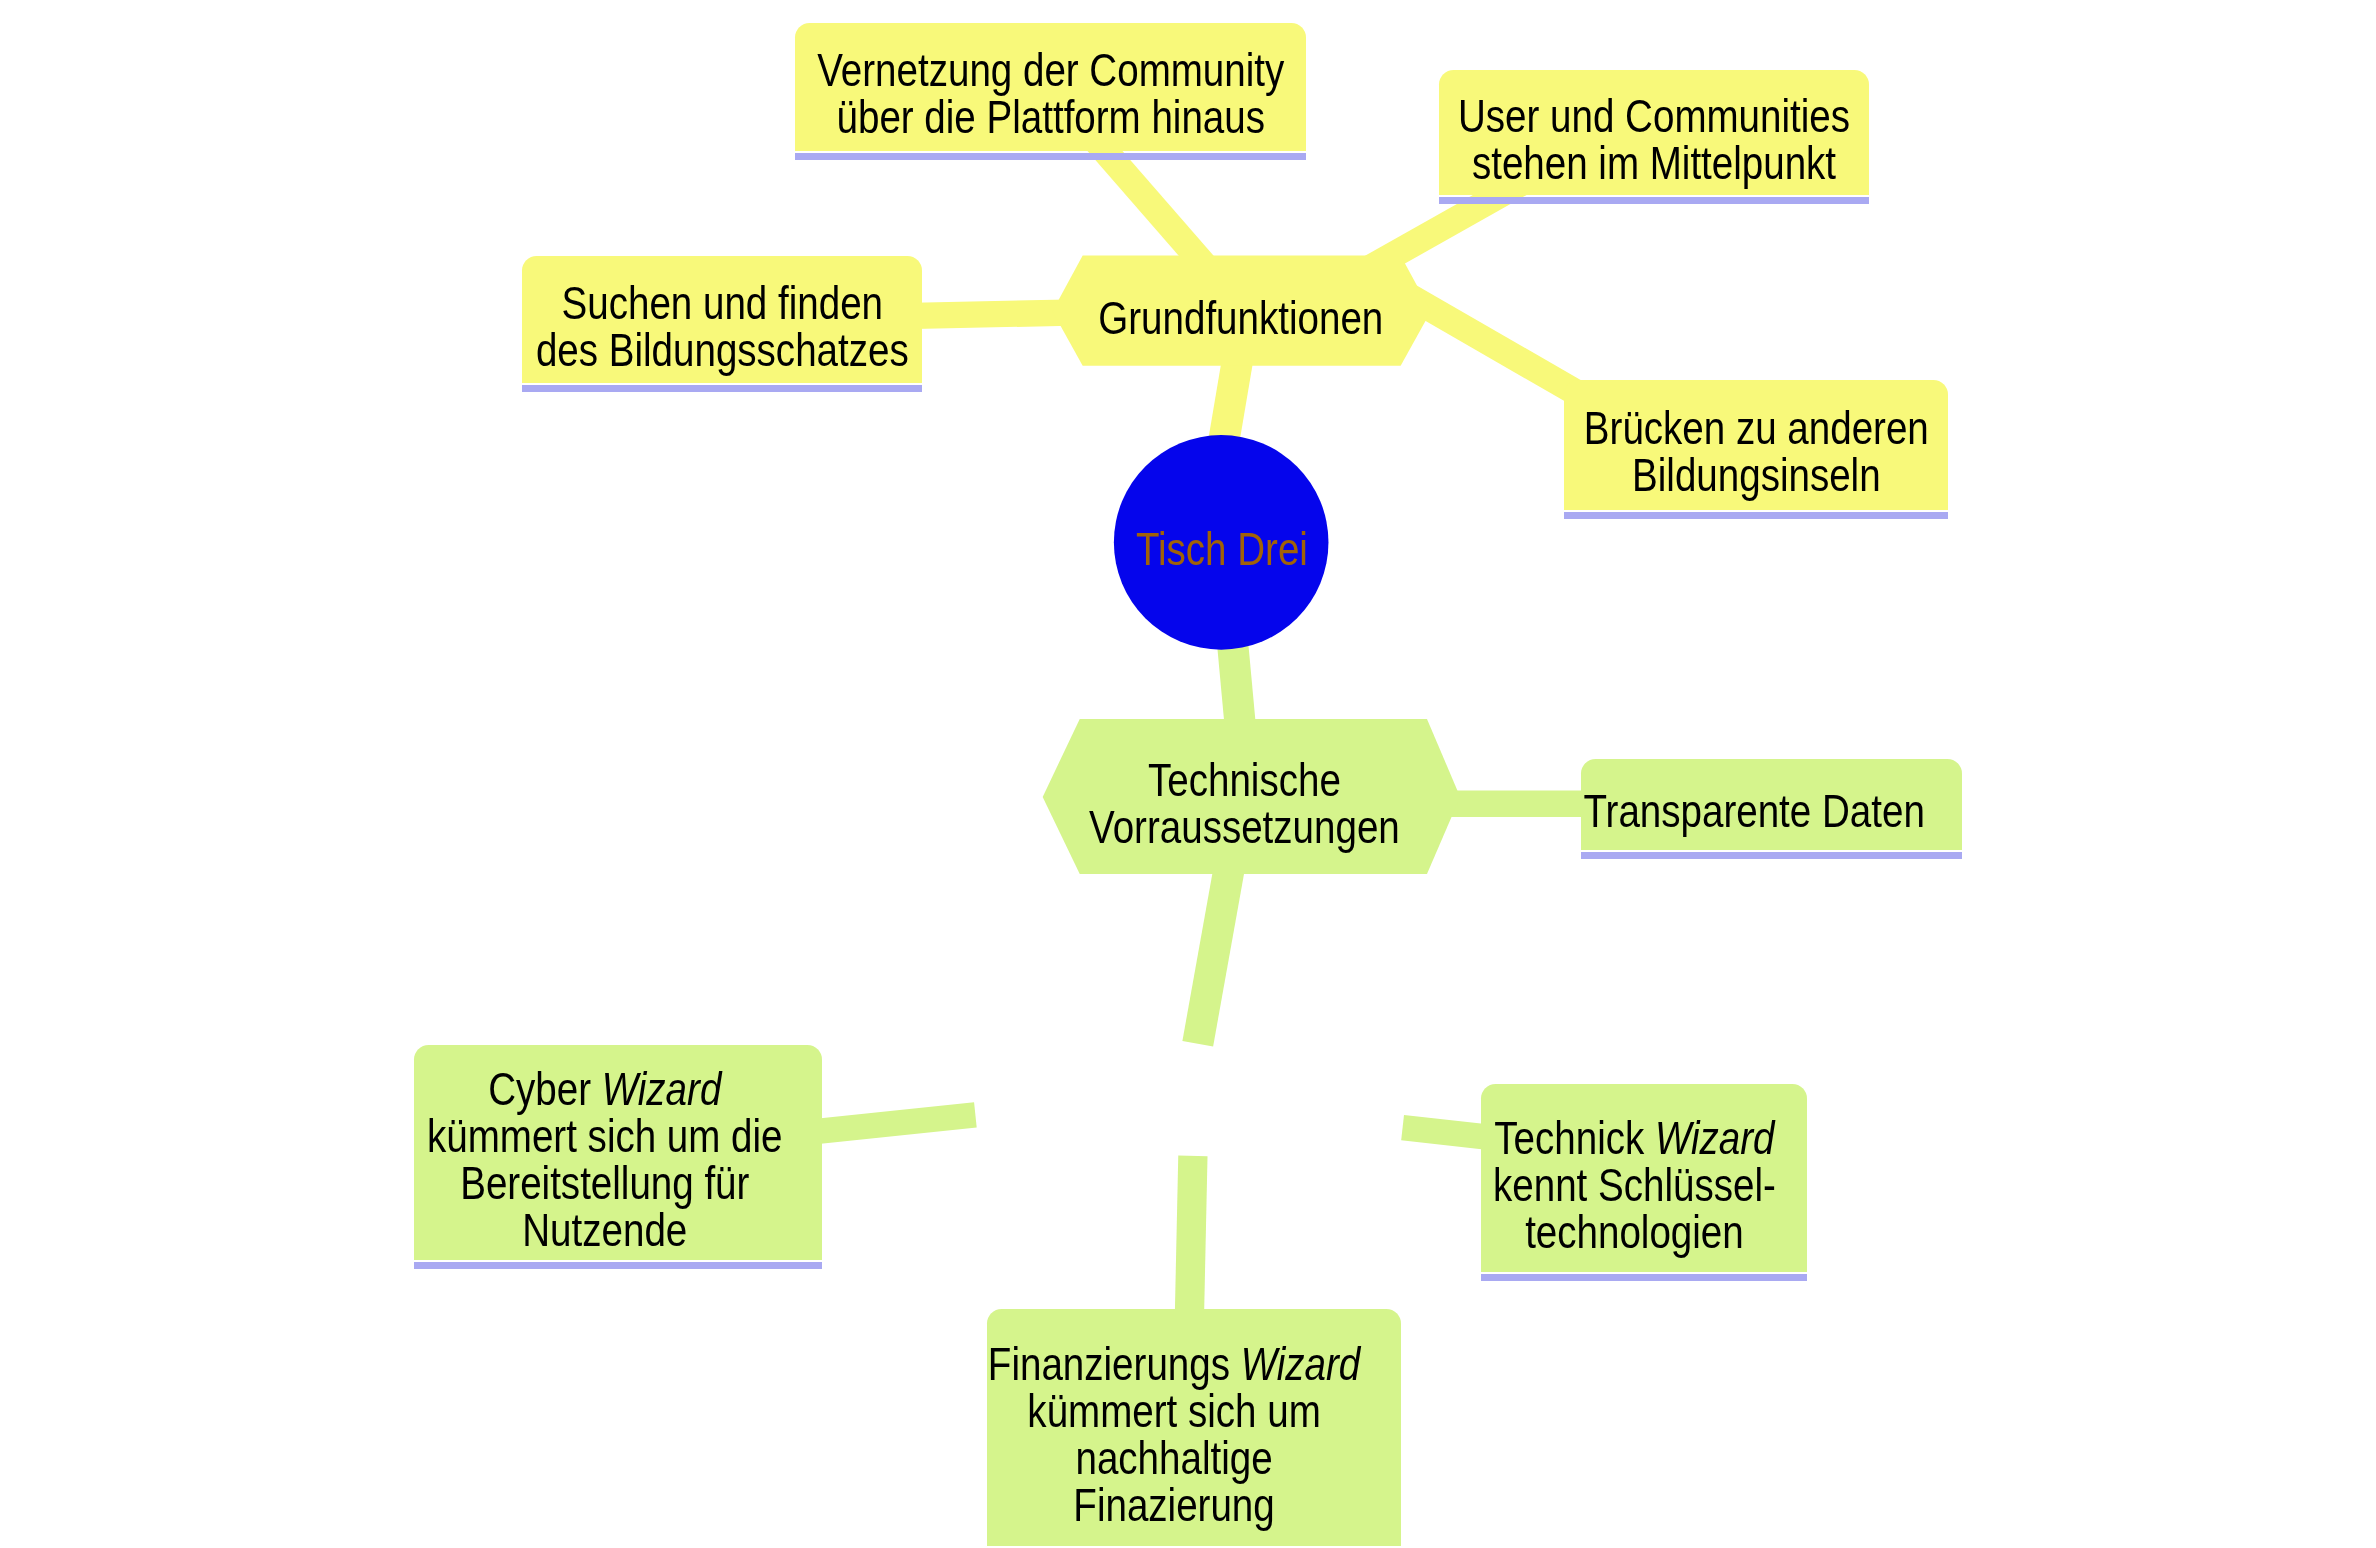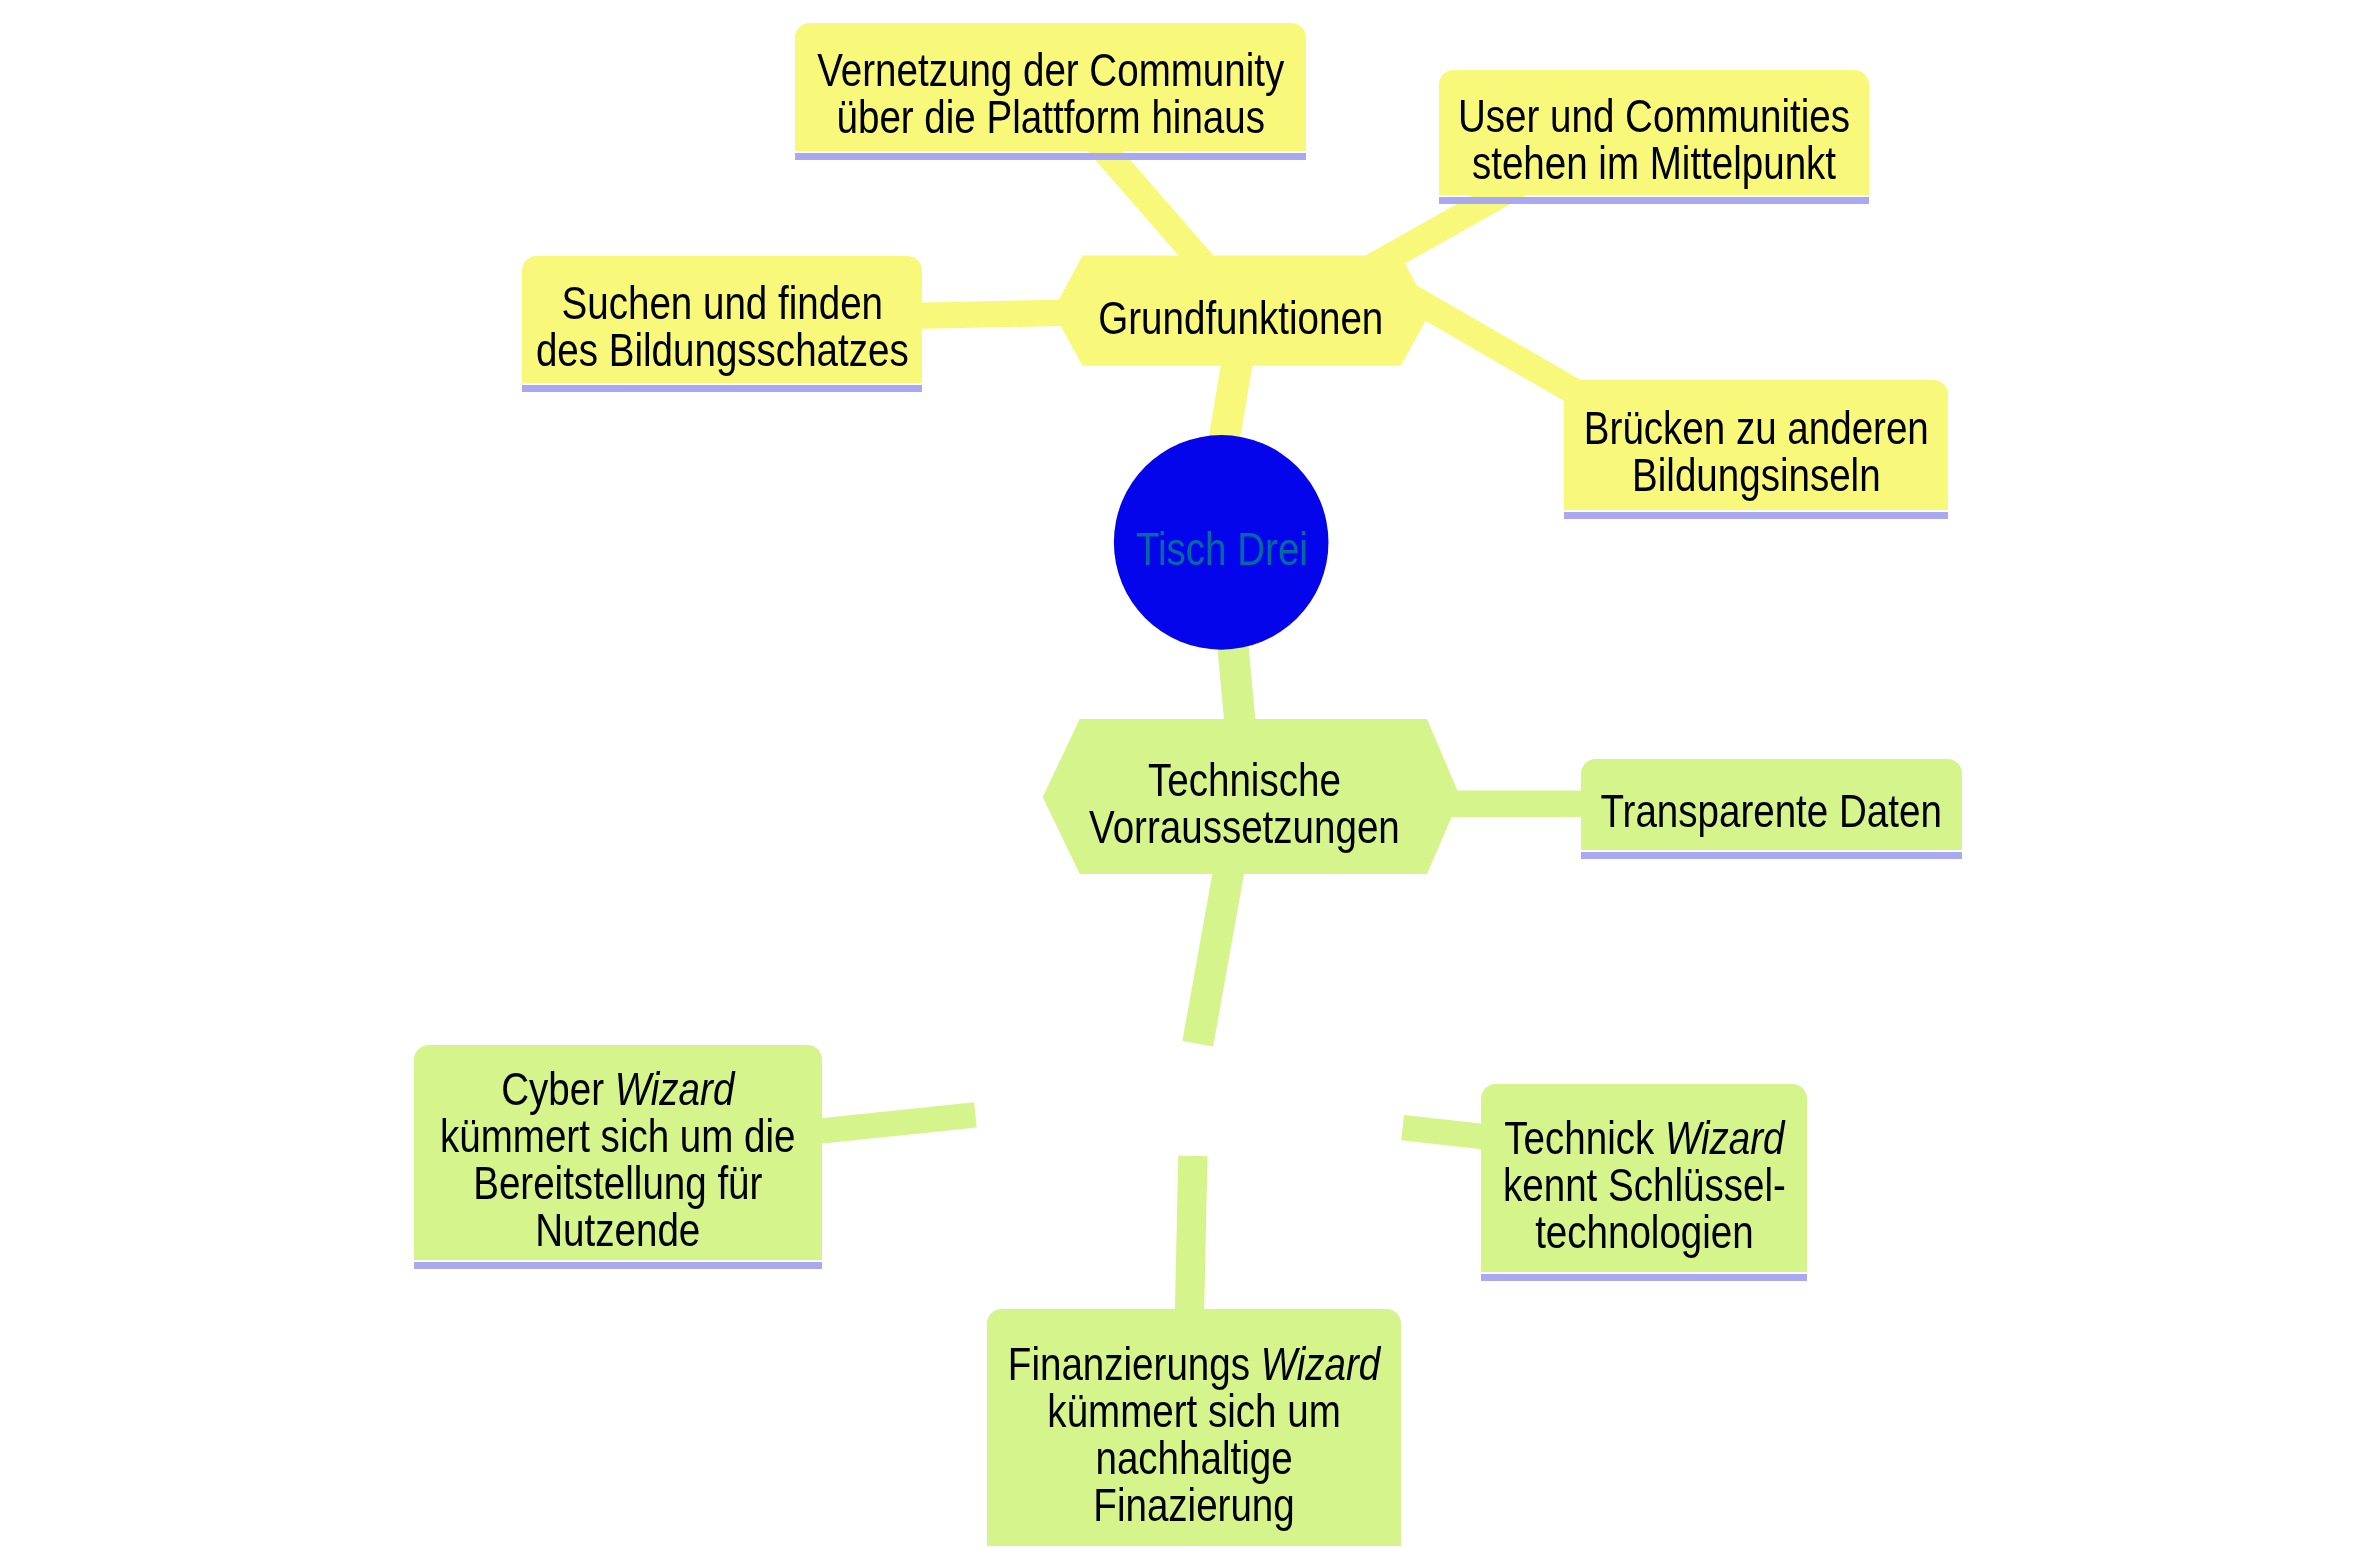--- a/index.html
+++ b/index.html
@@ -26,38 +26,38 @@
   .center-circle { fill: var(--center-blue); }
   .node {
     position: absolute;
     border-radius: 14.6px 14.6px 0 0;
     display: flex;
     align-items: center;
     justify-content: center;
     text-align: center;
   }
   .node.y { background: var(--branch-yellow); }
-  .node.g { background: var(--branch-green); }
+  .node.g { background: var(--branch-green); justify-content: flex-end; }
   .node::after {
     content: "";
     position: absolute;
     left: 0;
     right: 0;
     top: calc(100% + 2px);
     height: 6.8px;
     background: var(--shadow-lavender);
   }
   .overlay-label {
     position: absolute;
     display: flex;
     align-items: center;
     justify-content: center;
     text-align: center;
   }
-  .overlay-label.white { color: #0369a1; justify-content: center; }
+  .overlay-label.white { color: #a16207; justify-content: center; }
   .txt {
     font-size: 47px;
     line-height: 47px;
     transform: translateY(5.9px) scaleX(0.82);
     white-space: nowrap;
   }
   .txt .it { font-style: italic; }
 </style>
 </head>
 <body>

